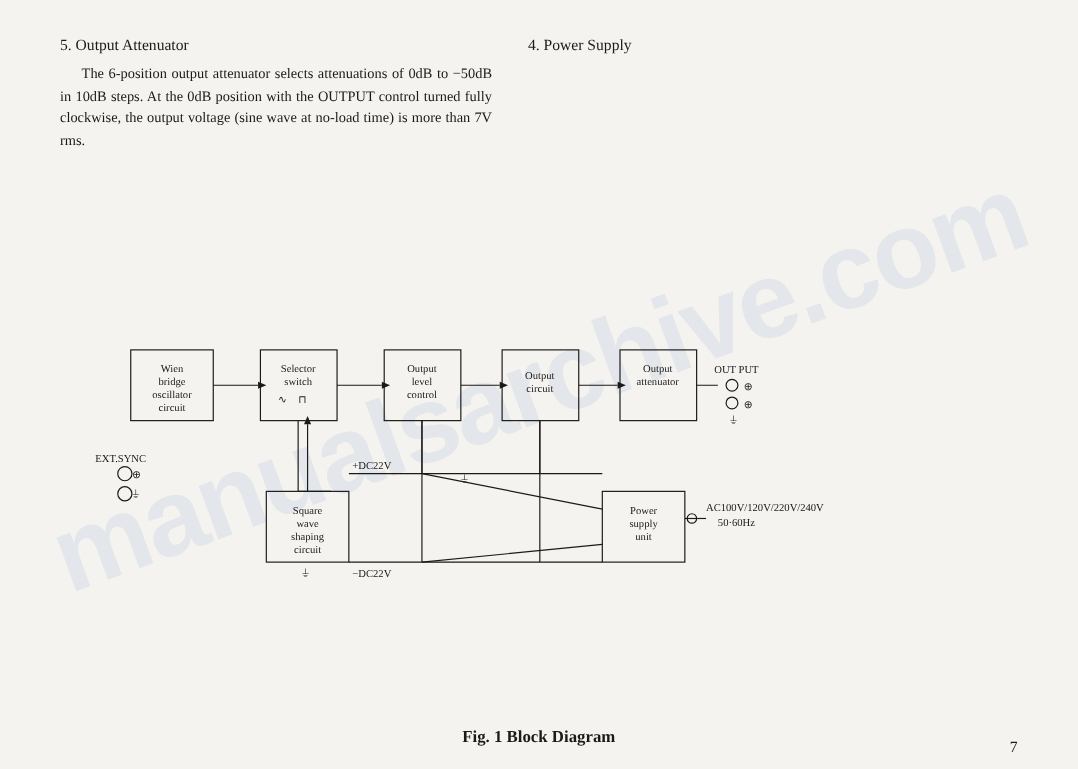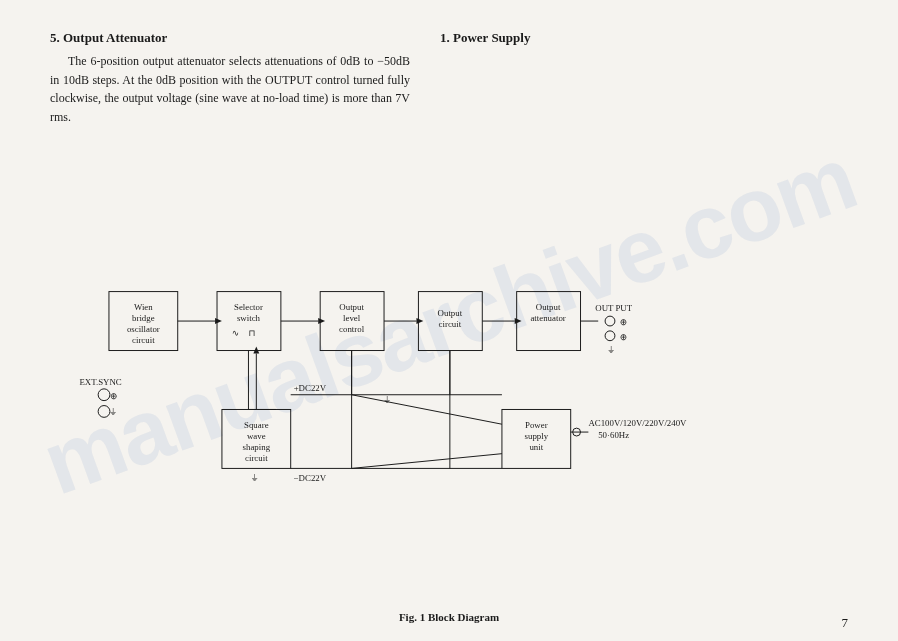--- a/index.html
+++ b/index.html
@@ -48,21 +48,21 @@
     .left-column {
       flex: 1;
       max-width: 360px;
     }
 
     .right-column {
       flex: 1;
     }
 
     .section-title {
-      font-weight: bold;
+      font-weight: normal;
       font-size: 13px;
       margin-bottom: 6px;
     }
 
     .section-body {
       font-size: 12px;
       line-height: 1.55;
       text-align: justify;
       font-family: Liberation Serif, serif;
     }
@@ -85,21 +85,21 @@
     .diagram-svg {
       width: 100%;
       height: 100%;
     }
 
     .fig-caption {
       position: absolute;
       bottom: 18px;
       left: 50%;
       transform: translateX(-50%);
-      font-size: 11px;
+      font-size: 14px;
       font-weight: bold;
       white-space: nowrap;
       z-index: 1;
     }
 
     .page-number {
       position: absolute;
       bottom: 10px;
       right: 50px;
       font-size: 13px;
@@ -116,21 +116,21 @@
   <div class="content">
 
     <div class="left-column">
       <div class="section-title">5. Output Attenuator</div>
       <div class="section-body">
         <p>The 6-position output attenuator selects attenuations of 0dB to −50dB in 10dB steps. At the 0dB position with the OUTPUT control turned fully clockwise, the output voltage (sine wave at no-load time) is more than 7V rms.</p>
       </div>
     </div>
 
     <div class="right-column">
-      <div class="section-title">1. Power Supply</div>
+      <div class="section-title">4. Power Supply</div>
     </div>
   </div>
 
   <div class="diagram-area">
     <svg class="diagram-svg" viewBox="0 0 798 290" xmlns="http://www.w3.org/2000/svg">
       <style>
         text { font-family: 'Times New Roman', Times, serif; font-size: 9px; fill: #1a1a1a; }
         .box { fill: none; stroke: #1a1a1a; stroke-width: 1; }
         .line { stroke: #1a1a1a; stroke-width: 1; fill: none; }
         .arrow { fill: #1a1a1a; }

